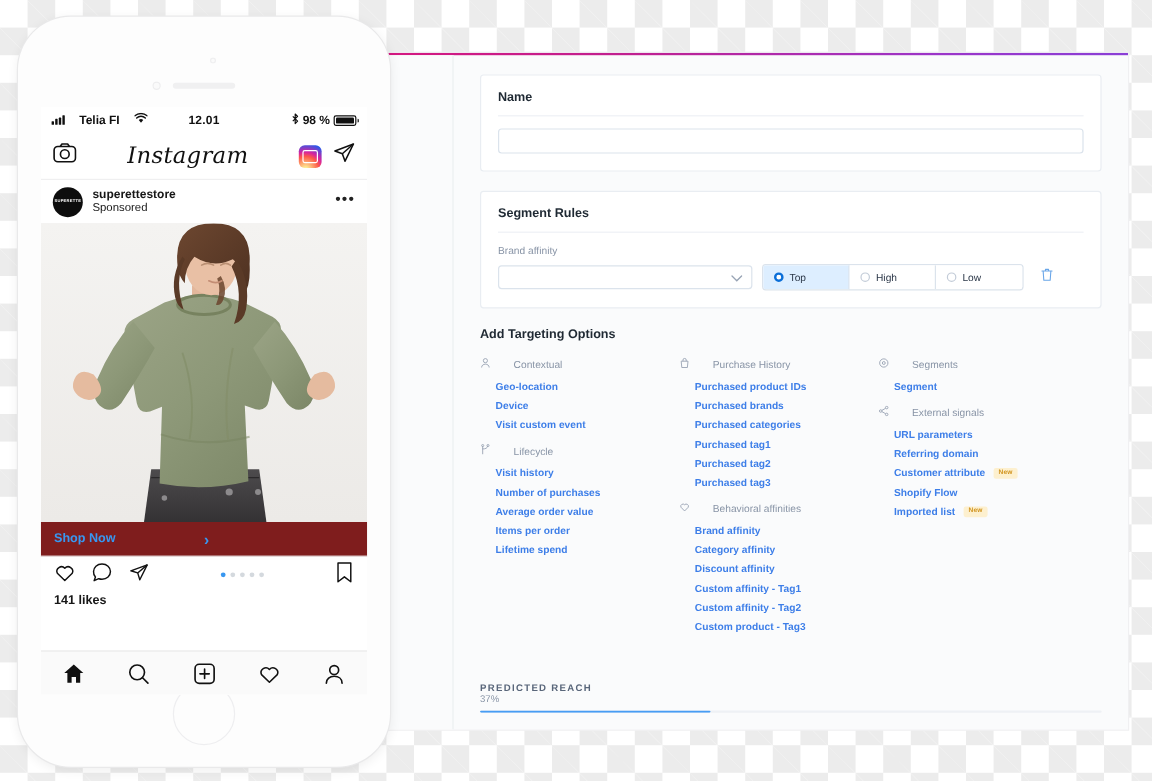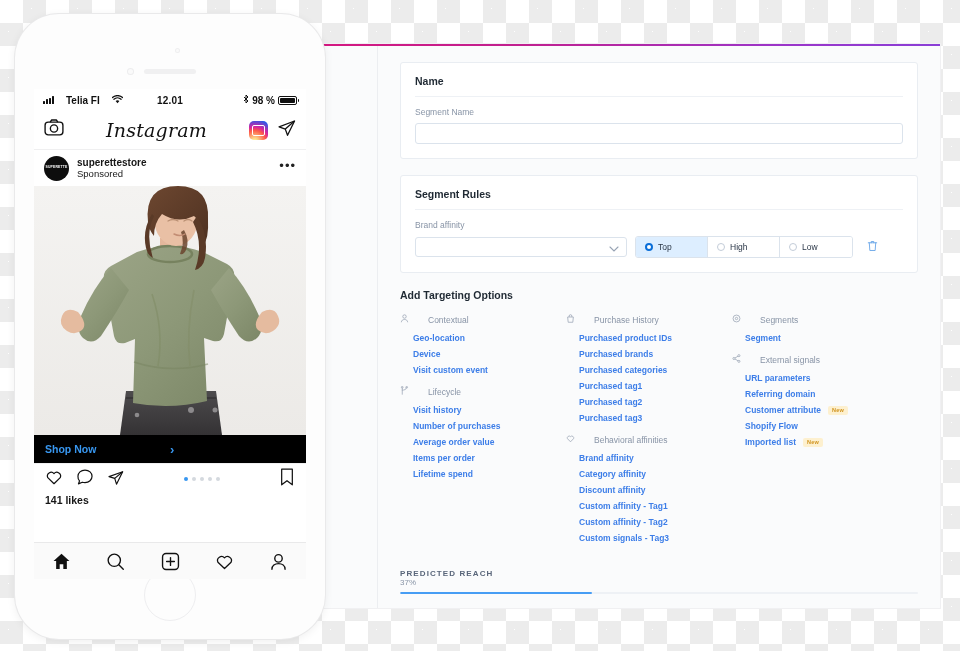--- a/index.html
+++ b/index.html
@@ -69,21 +69,21 @@
   #post-meta{flex:1;line-height:1.18;}
   #post-user{font-size:10px;font-weight:bold;color:#171717;}
   #post-sub{font-size:9.5px;color:#171717;}
   #post-more{font-size:13px;color:#222;letter-spacing:1px;line-height:0;padding-bottom:4px;}
 
   
   #photo{height:249px;position:relative;overflow:hidden;background:#f2f1ef;}
   #photo svg{display:block;width:100%;height:100%;}
 
   
-  #shopnow{height:28px;display:flex;align-items:center;padding:0 11px;background:#000000;
+  #shopnow{height:28px;display:flex;align-items:center;padding:0 11px;background:#7f1d1d;
     border-bottom:1px solid #efeff0;}
   #shopnow span{flex:1;font-size:10.5px;font-weight:bold;color:#3897f0;}
   #shopnow .chev{color:#3897f0;font-size:13px;font-weight:bold;}
 
   
   #actions{height:30px;display:flex;align-items:center;padding:0 11px;gap:13px;background:#fff;}
   #dots{flex:1;display:flex;justify-content:center;gap:4px;align-items:center;}
   #dots i{width:4px;height:4px;border-radius:50%;background:#d4d9de;display:block;}
   #dots i.on{background:#3897f0;}
   #likes{padding:0 11px;font-size:10.5px;font-weight:bold;color:#171717;background:#fff;}
@@ -343,21 +343,20 @@
 
 <div id="panel">
   <div id="panel-accent"></div>
   <div id="panel-body">
     <div id="panel-rail"></div>
     <div id="panel-main">
 
       <div class="card">
         <div class="card-title">Name</div>
         <div class="card-sep"></div>
-        <div class="field-label">Segment Name</div>
         <div class="text-input"></div>
       </div>
 
       <div class="card">
         <div class="card-title">Segment Rules</div>
         <div class="card-sep"></div>
         <div class="field-label">Brand affinity</div>
         <div class="rule-row">
           <div class="select">
             <span>
@@ -490,21 +489,21 @@
             <div class="opt">
                 <span>Discount affinity</span>
               </div>
             <div class="opt">
                 <span>Custom affinity - Tag1</span>
               </div>
             <div class="opt">
                 <span>Custom affinity - Tag2</span>
               </div>
             <div class="opt">
-                <span>Custom signals - Tag3</span>
+                <span>Custom product - Tag3</span>
               </div>
           </div>
         </div>
 
         <div class="col">
           <div class="grp">
             <div class="grp-head">
               <span>
                 <svg width="9" height="9" viewBox="0 0 12 12">
                     <circle cx="6" cy="6" r="4.6" stroke="#98a3b3" stroke-width="1" fill="none"></circle>

